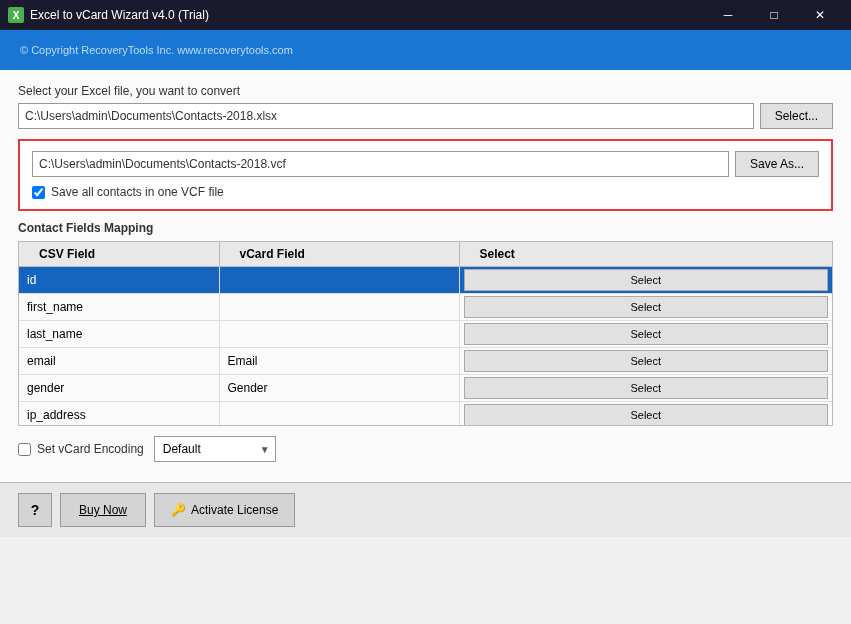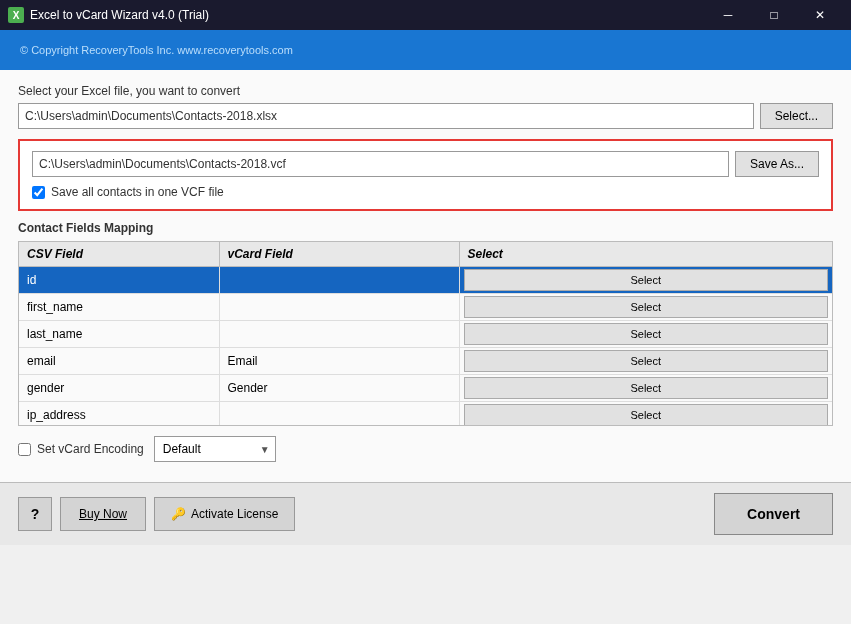--- a/index.html
+++ b/index.html
@@ -157,26 +157,25 @@
     }
     .mapping-table {
       width: 100%;
       border-collapse: collapse;
     }
     .mapping-table thead tr {
       background: #e8e8e8;
     }
     .mapping-table thead th {
       text-align: left;
-      padding: 5px 8px;
+      padding: 5px 20px;
       font-size: 12px;
       font-weight: 600;
       border-bottom: 1px solid #bbb;
       border-right: 1px solid #bbb;
-      font-style: italic;
     }
     .mapping-table thead th:last-child {
       border-right: none;
     }
     .mapping-table tbody tr {
       border-bottom: 1px solid #ddd;
     }
     .mapping-table tbody tr.selected {
       background: #1565c0;
       color: white;
@@ -417,14 +416,13 @@
 
 <div class="footer">
   <div class="footer-left">
     <button class="btn-help">?</button>
     <button class="btn-buynow">Buy Now</button>
     <button class="btn-activate">
       <span>🔑</span>
       <span>Activate License</span>
     </button>
   </div>
-  <button class="btn-convert">Convert</button>
 </div>
 
 </body></html>

